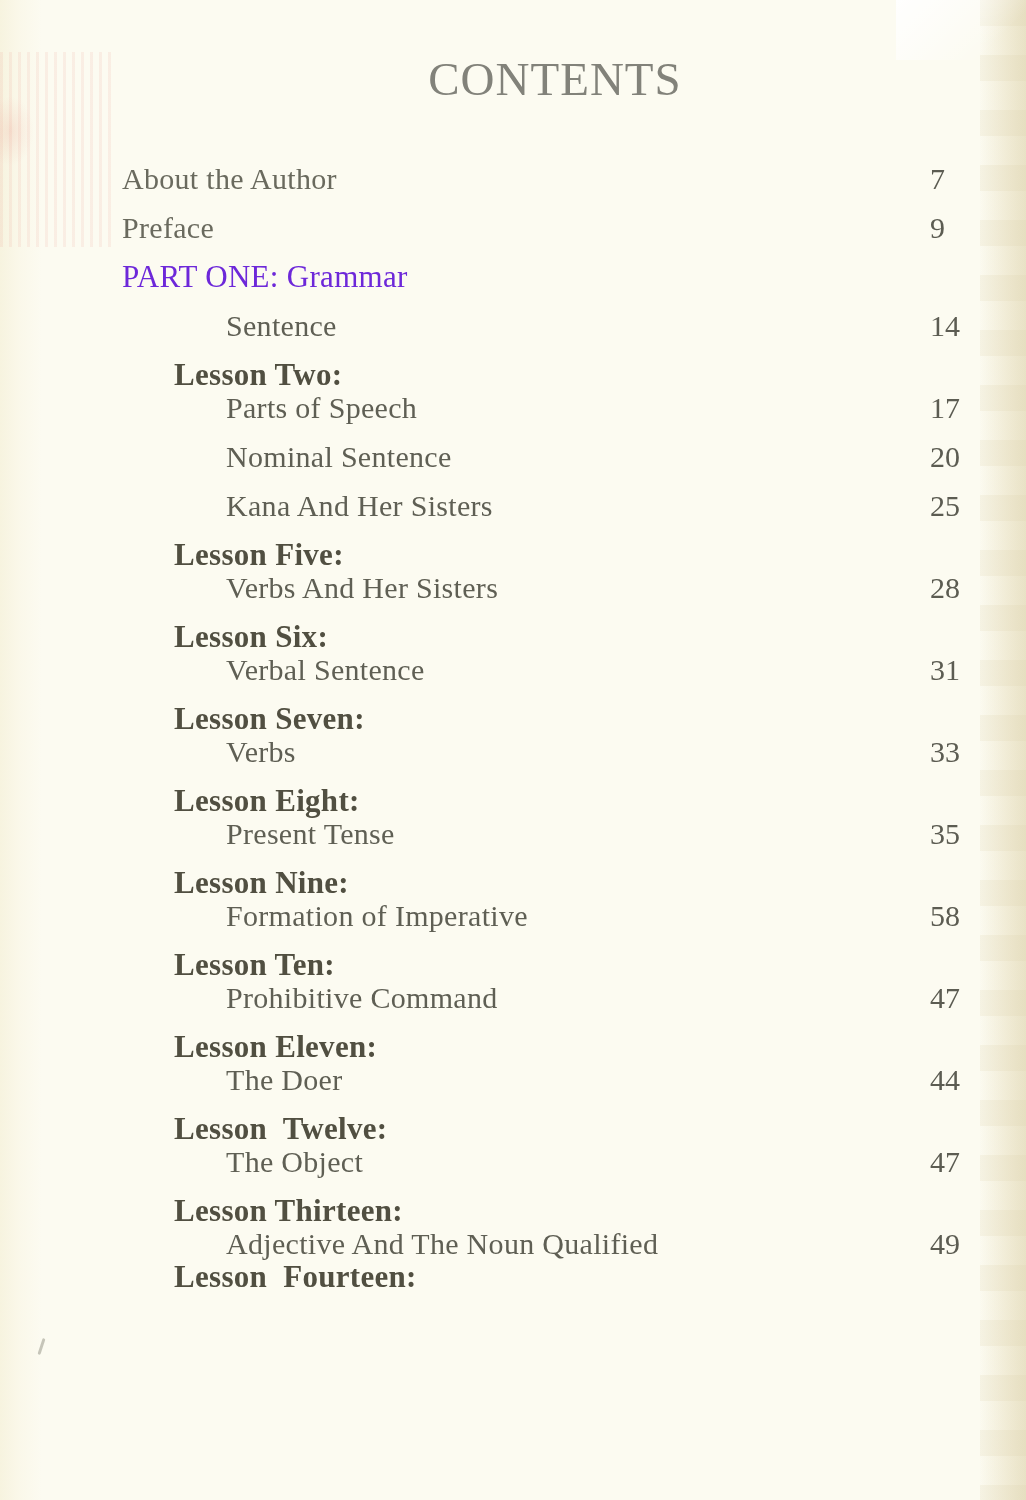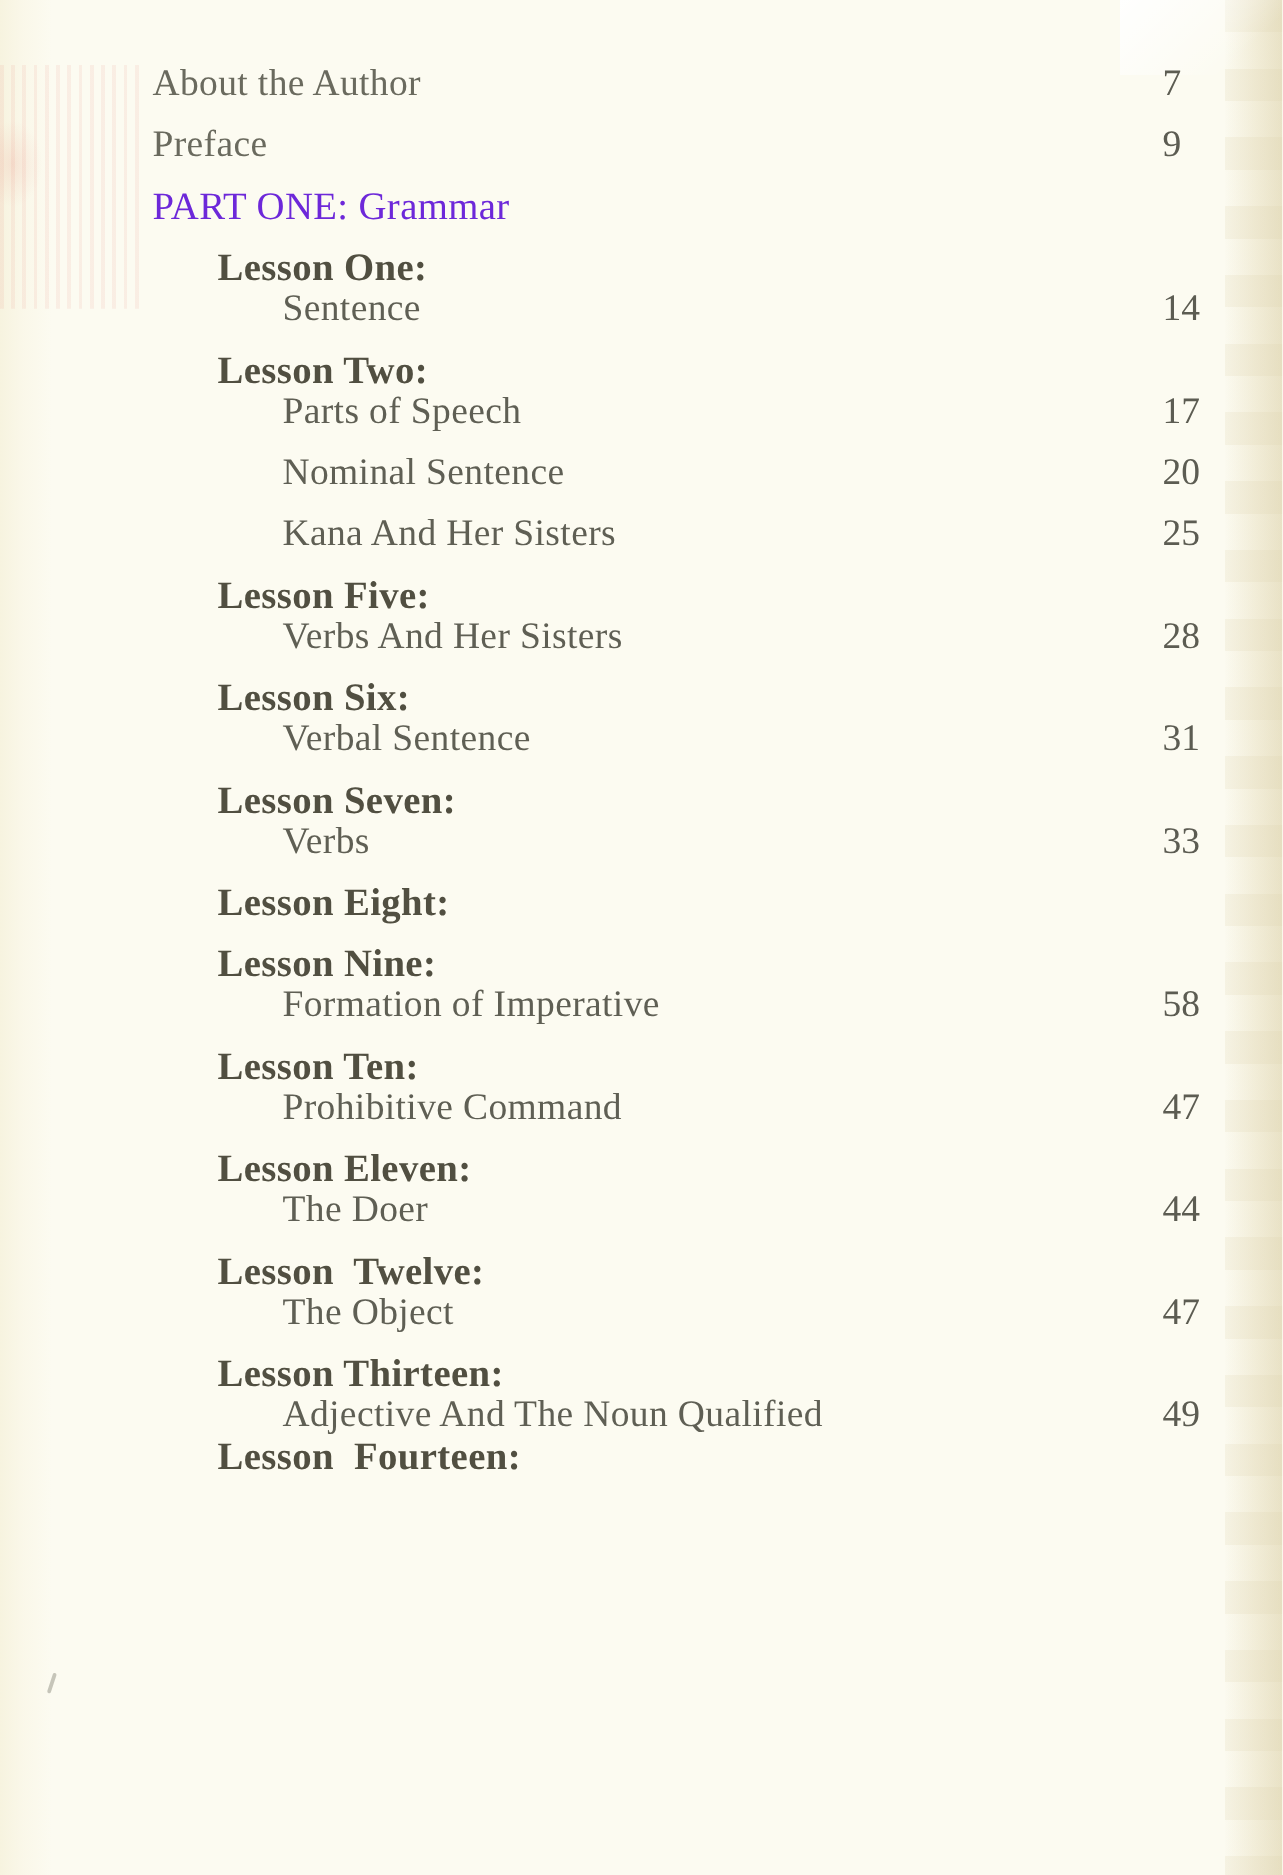--- a/index.html
+++ b/index.html
@@ -114,35 +114,35 @@
 
   <div class="edge-left"></div>
   <div class="edge-right"></div>
   <div class="corner-white"></div>
   <div class="pink-streaks"></div>
   <div class="pink-blotch"></div>
   <div class="stray-mark"></div>
 
   <div class="content">
 
+    <h1 class="doc-title">CONTENTS</h1>
 
     <div class="toc-row">
       <span>About the Author</span>
       <span class="pagenum">7</span>
     </div>
 
     <div class="toc-row">
       <span>Preface</span>
       <span class="pagenum">9</span>
     </div>
 
     <div class="part-heading">PART ONE: Grammar</div>
 
     <div class="lesson">
-      <div class="lesson-title">Lesson One:</div>
       <div class="lesson-sub-row">
         <span>Sentence</span>
         <span class="pagenum">14</span>
       </div>
     </div>
 
     <div class="lesson">
       <div class="lesson-title">Lesson Two:</div>
       <div class="lesson-sub-row">
         <span>Parts of Speech</span>
@@ -183,20 +183,24 @@
     <div class="lesson">
       <div class="lesson-title">Lesson Seven:</div>
       <div class="lesson-sub-row">
         <span>Verbs</span>
         <span class="pagenum">33</span>
       </div>
     </div>
 
     <div class="lesson">
       <div class="lesson-title">Lesson Eight:</div>
+      <div class="lesson-sub-row">
+        <span>Present Tense</span>
+        <span class="pagenum">35</span>
+      </div>
     </div>
 
     <div class="lesson">
       <div class="lesson-title">Lesson Nine:</div>
       <div class="lesson-sub-row">
         <span>Formation of Imperative</span>
         <span class="pagenum">58</span>
       </div>
     </div>
 

